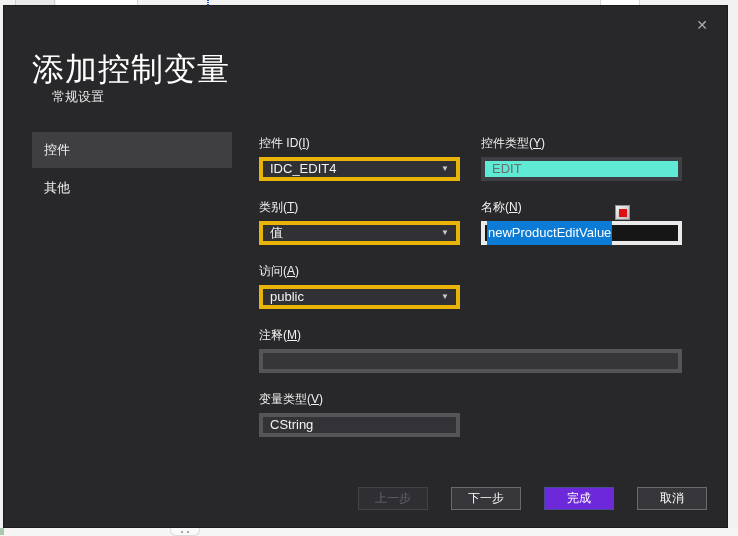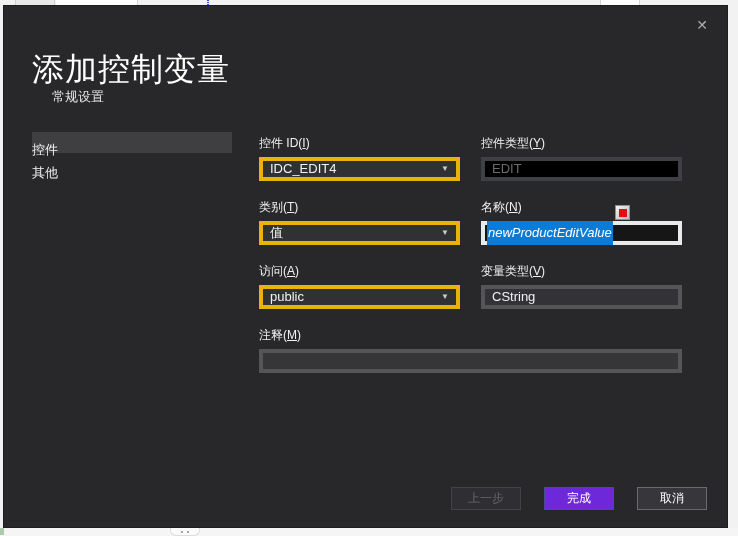--- a/index.html
+++ b/index.html
@@ -31,42 +31,42 @@
   }
   .close-btn {
     position:absolute; top:10px; right:16px; width:18px; height:18px;
     color:#ABABAB; font-size:14px; line-height:18px; text-align:center; cursor:default;
   }
   .dlg-title { position:absolute; left:28px; top:42px; font-size:32px; font-weight:400; color:#FFFFFF; letter-spacing:1px; }
   .dlg-subtitle { position:absolute; left:28px; top:82px; font-size:13px; color:#e5e5e5;margin-left:20px; }
 
   
   .sidebar { position:absolute; left:28px; top:126px; width:200px; }
-  .side-item { height:21px; line-height:36px; font-size:13px; color:#F1F1F1; margin-bottom:2px; }
+  .side-item { height:36px; line-height:36px; padding-left:12px; font-size:13px; color:#F1F1F1; margin-bottom:2px; }
   .side-item.selected { background:#3F3F42; }
 
   
   .form { position:absolute; left:255px; top:130px; width:423px;
     display:grid; grid-template-columns:201px 201px; column-gap:21px; row-gap:19px; }
   .cell { position:relative; }
   .cell.wide { grid-column:1 / -1; }
   .flabel { display:block; font-size:12px; color:#F1F1F1; height:15px; line-height:15px; margin-bottom:6px; }
   .flabel .ul { text-decoration:underline; }
 
   .combo, .textbox {
     height:24px; font-size:13px; line-height:22px; padding:0 7px;
     background:#313135; border:4px solid #eab308; color:#F1F1F1;
     display:flex; align-items:center;
   }
   .combo { justify-content:space-between; }
   .combo .arrow { font-size:8px; color:#CCCCCC; margin-left:6px; }
   .textbox.plain { background:#333337; border-color:#555558; }
   .textbox.comment { background:#363639; border-color:#555558; }
-  .textbox.disabled { background:#000000; border-color:#3F3F46; color:#6D6D6D; }
-  .textbox.focused { background:#161617; border-color:#EAEAEA; color:#FFFFFF; padding:0 2px;font-style:italic; }
+  .textbox.disabled { background:#5eead4; border-color:#3F3F46; color:#6D6D6D; }
+  .textbox.focused { background:#161617; border-color:#EAEAEA; color:#FFFFFF; padding:0 2px; }
   .textbox.focused .sel { background:#0C7BD6; color:#FFFFFF; padding:1px 1px; }
 
   
   .red-marker {
     position:absolute; top:5px; right:52px; width:15px; height:15px;
     background:linear-gradient(135deg,#F4F4F4,#B9B9B9);
     border:1px solid #8F8F8F; display:flex; align-items:center; justify-content:center;
   }
   .red-marker i { display:block; width:8px; height:8px; background:#DD1111; }
 
@@ -143,35 +143,36 @@
     </div>
 
     <div class="cell">
       <label class="flabel"><span>访问(</span><span class="ul">A</span><span>)</span></label>
       <div class="combo">
         <span>public</span>
         <span class="arrow">▼</span>
       </div>
     </div>
 
+    <div class="cell wide">
+      <label class="flabel"><span>注释(</span><span class="ul">M</span><span>)</span></label>
+      <div class="textbox comment">
+        <span></span>
+      </div>
+    </div>
+
     <div class="cell">
       <label class="flabel"><span>变量类型(</span><span class="ul">V</span><span>)</span></label>
       <div class="textbox plain">
         <span>CString</span>
       </div>
     </div>
 
-    <div class="cell wide">
-      <label class="flabel"><span>注释(</span><span class="ul">M</span><span>)</span></label>
-      <div class="textbox comment">
-        <span></span>
-      </div>
-    </div>
-
   </div>
 
   <div class="btn-row">
     <div class="btn disabled">上一步</div>
+    <div class="btn">下一步</div>
     <div class="btn accent">完成</div>
     <div class="btn">取消</div>
   </div>
 
 </div>
 
 </body></html>

